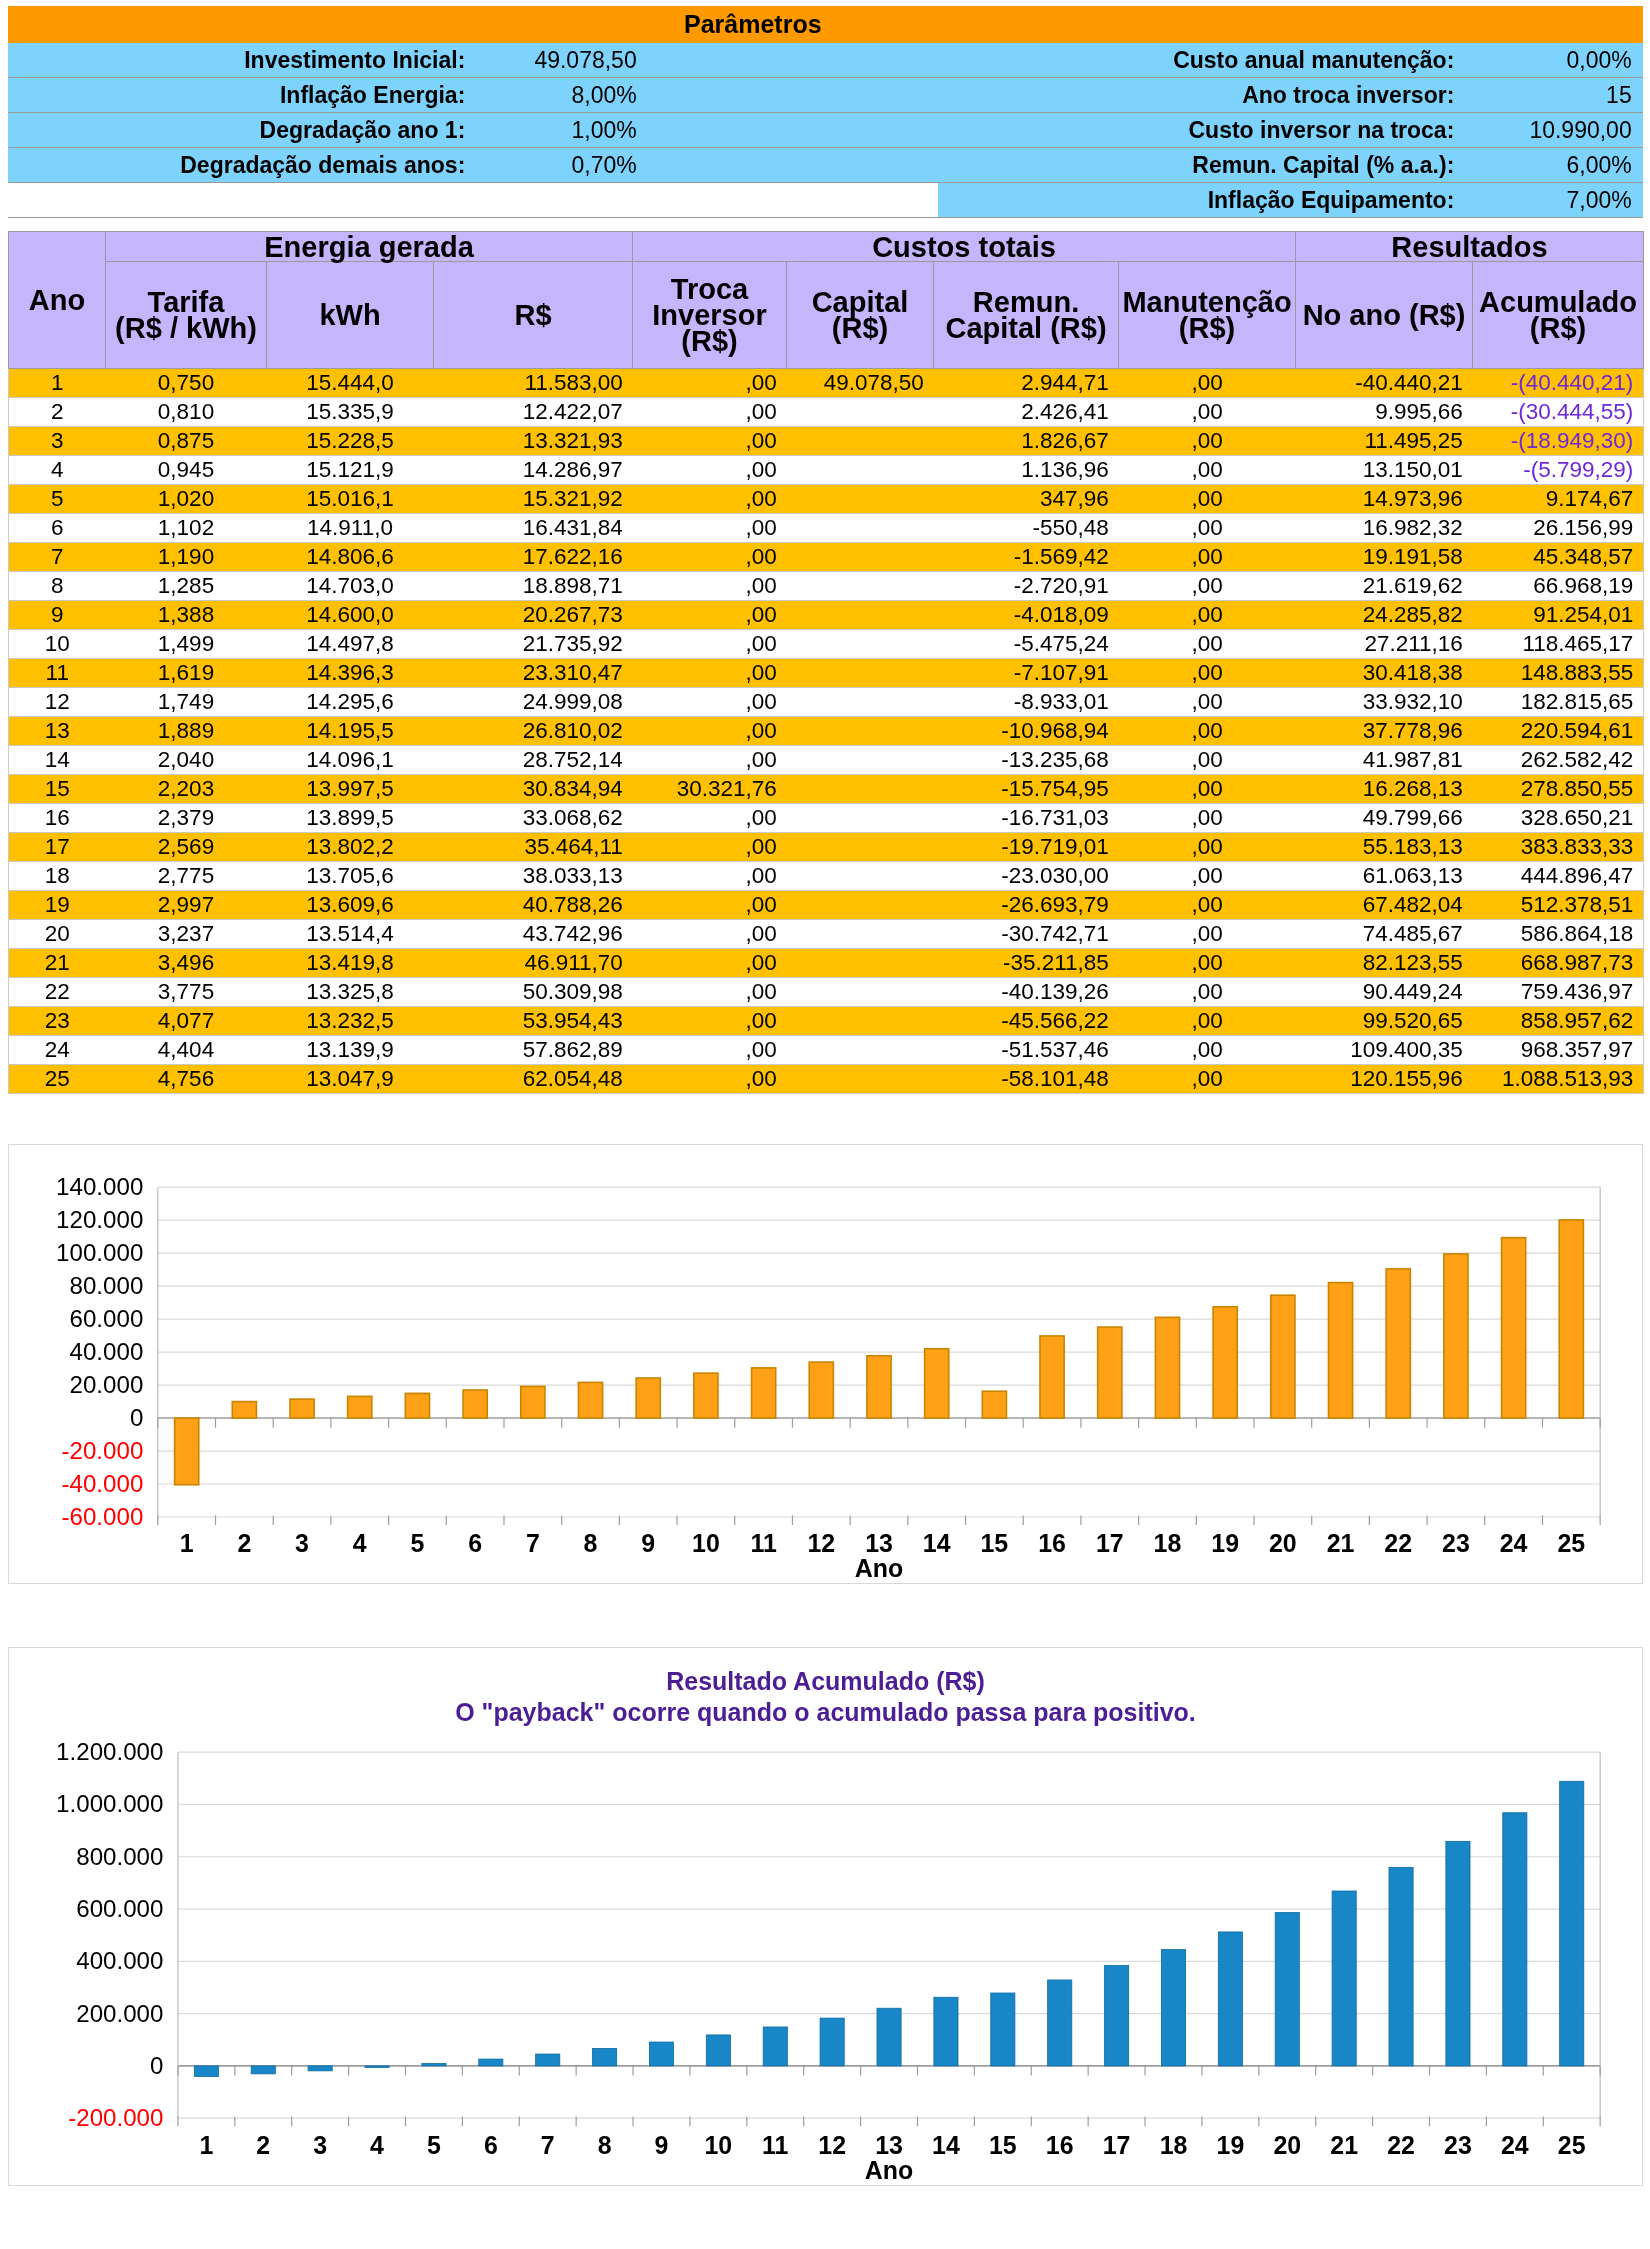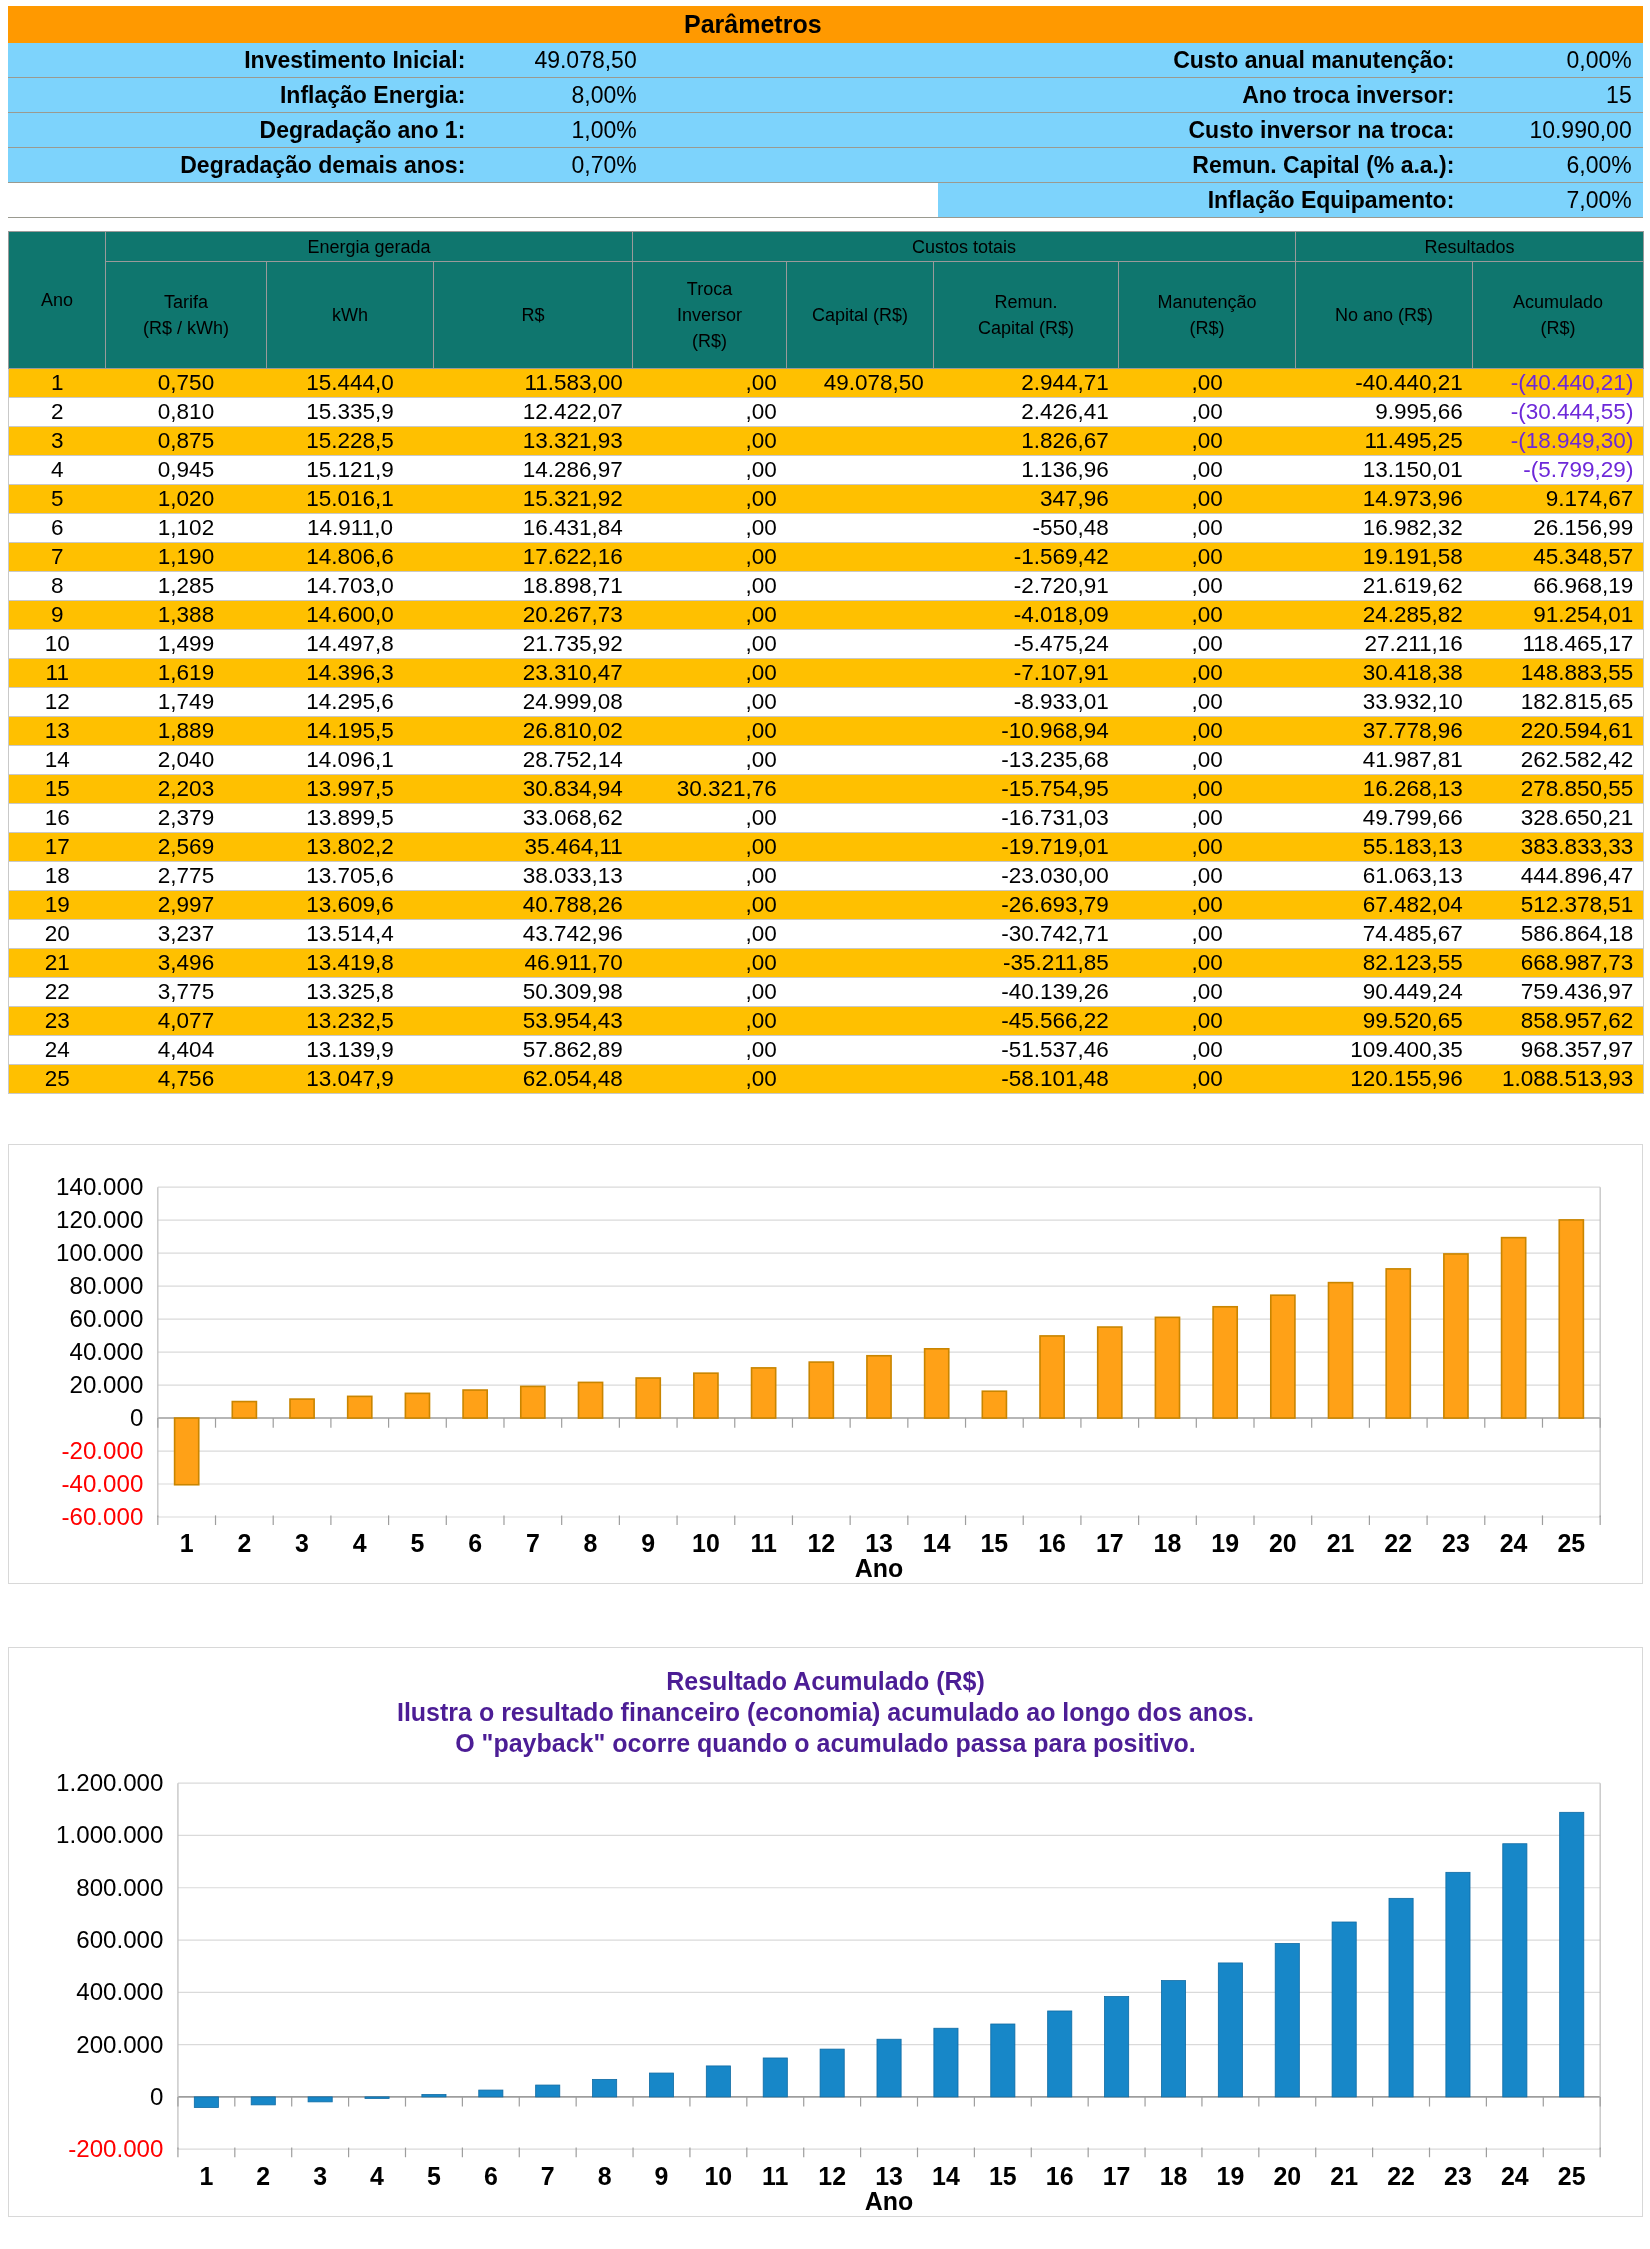--- a/index.html
+++ b/index.html
@@ -9,21 +9,21 @@
   .params{margin:6.4px 8px 0 8px;}
   .params-title{background:#FF9900;height:37px;line-height:37px;font-weight:bold;font-size:25px;}
   .params-title span{margin-left:676px;}
   .param-row{display:grid;grid-template-columns:467px 173px 290px 1fr 179px;height:34px;line-height:34px;background:#7dd3fc;border-bottom:1.6px solid #9a9a90;font-size:23px;}
   .param-row .lbl{font-weight:bold;text-align:right;padding-right:9.7px;}
   .param-row .val{text-align:right;padding-right:11.3px;}
   .param-row.row-last .cell-l{background:#ffffff;}
 
   
   table.sheet{border-collapse:collapse;table-layout:fixed;width:1635px;margin:13px 8px 0 8px;}
-  table.sheet th{background:#0f766e;font-weight:normal;font-size:18px;border:0.8px solid #9a9a9a;white-space:pre-line;vertical-align:middle;padding:0;line-height:26px;}
+  table.sheet th{background:#c4b5fd;font-weight:bold;font-size:29px;border:0.8px solid #9a9a9a;white-space:pre-line;vertical-align:middle;padding:0;line-height:26px;}
   tr.grp-row th{height:29px;}
   tr.hdr-row th{height:106px;}
   th.ano{border:2.4px solid #000;}
   th.g-energia{border-top:2.4px solid #000;border-left:2.4px solid #000;border-right:2.4px solid #000;border-bottom:1.6px solid #000;}
   th.h-tarifa{border-left:2.4px solid #000;border-bottom:2.4px solid #000;}
   th.h-kwh{border-bottom:2.4px solid #000;}
   th.h-rs{border-right:2.4px solid #000;border-bottom:2.4px solid #000;}
   th.g-resultados{border-top:2.4px solid #000;border-left:2.4px solid #000;border-right:2.4px solid #000;border-bottom:1.6px solid #000;}
   th.h-noano{border-left:2.4px solid #000;border-bottom:2.4px solid #000;}
   th.h-acum{border-right:2.4px solid #000;border-bottom:2.4px solid #000;}
@@ -560,21 +560,20 @@
       <text x="1870.4199999999998" y="484" text-anchor="middle" style="font-size:31px;font-weight:bold;fill:#000000">24</text>
       <rect x="1927.1399999999999" y="70.68028199999999" width="30" height="246.31971800000002" fill="#FFA117" stroke="#C98500" stroke-width="2"></rect>
       <text x="1942.1399999999999" y="484" text-anchor="middle" style="font-size:31px;font-weight:bold;fill:#000000">25</text>
       <text x="1081.5" y="515" text-anchor="middle" style="font-size:31px;font-weight:bold;fill:#000000">Ano</text>
     </svg>
 </div>
 
 <div class="chart-box second">
   <div id="chart2-title" class="chart-title navy">
       <div>Resultado Acumulado (R$)</div>
-      <div>Ilustra o resultado financeiro (economia) acumulado ao longo dos anos.</div>
       <div>O "payback" ocorre quando o acumulado passa para positivo.</div>
     </div>
   <svg id="chart2-svg" width="1633" height="457" viewBox="0 0 2030 568">
       <line x1="210" x2="1978" y1="30" y2="30" stroke="#DADADA" stroke-width="1.5"></line>
       <text x="192" y="40" text-anchor="end" style="font-size:30px;fill:#000000">1.200.000</text>
       <line x1="210" x2="1978" y1="95" y2="95" stroke="#DADADA" stroke-width="1.5"></line>
       <text x="192" y="105" text-anchor="end" style="font-size:30px;fill:#000000">1.000.000</text>
       <line x1="210" x2="1978" y1="160" y2="160" stroke="#DADADA" stroke-width="1.5"></line>
       <text x="192" y="170" text-anchor="end" style="font-size:30px;fill:#000000">800.000</text>
       <line x1="210" x2="1978" y1="225" y2="225" stroke="#DADADA" stroke-width="1.5"></line>

